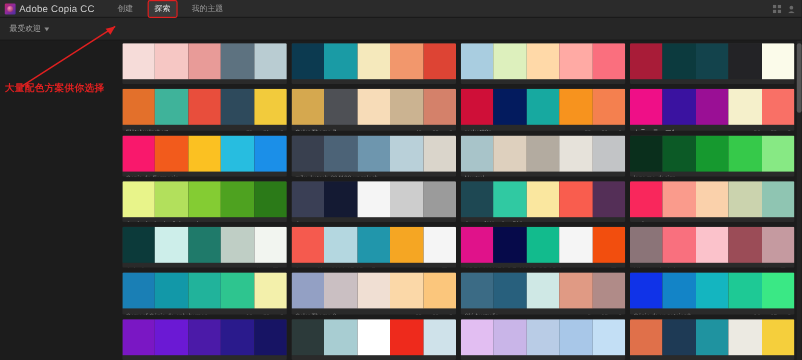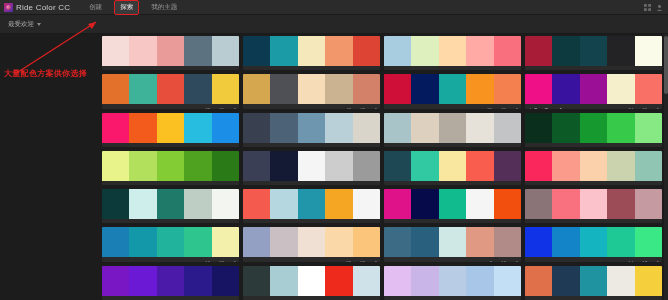--- a/index.html
+++ b/index.html
@@ -107,21 +107,21 @@
     position:absolute; top:2px; left:0; width:4px; height:58px;
     background:#555; border-radius:2px;
   }
 </style>
 </head>
 <body>
 
 <div class="topbar">
   <div class="brand">
     <span class="brand-logo"></span>
-    <span class="brand-name">Ride Color CC</span>
+    <span class="brand-name">Adobe Copia CC</span>
   </div>
 
   <div class="navmenu">
     <span class="navitem">创建</span>
     <span class="navitem highlighted">探索</span>
     <span class="navitem">我的主题</span>
   </div>
 
   <div class="topbar-right">
     <svg class="tb-ico" viewBox="0 0 10 10">

